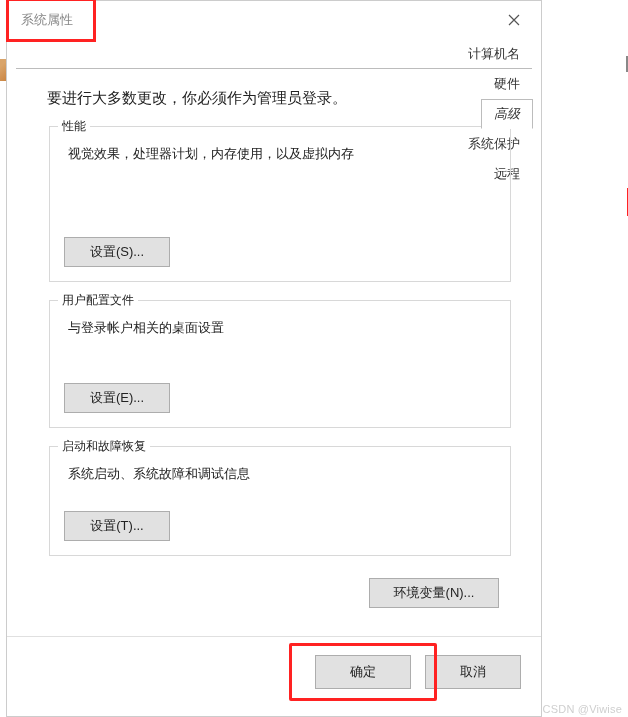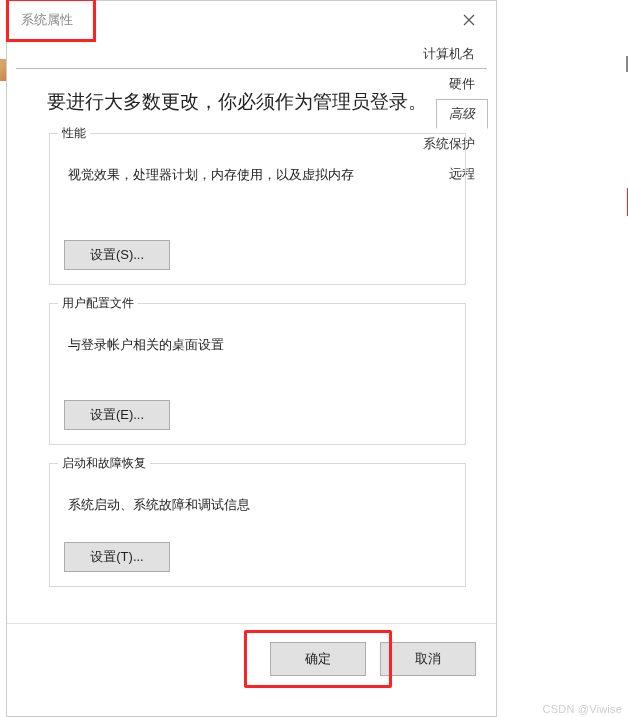--- a/index.html
+++ b/index.html
@@ -11,21 +11,21 @@
     background: #fff;
     width: 628px;
     height: 717px;
     position: relative;
     overflow: hidden;
   }
   .dialog {
     position: absolute;
     left: 6px;
     top: 0;
-    width: 491px;
+    width: 536px;
     height: 717px;
     border: 1px solid #ccc;
     background: #fff;
   }
   .titlebar {
     display: flex;
     align-items: center;
     justify-content: space-between;
     height: 38px;
     padding: 0 6px 0 8px;
@@ -99,49 +99,49 @@
     top: 59px;
     width: 18px;
     height: 22px;
     background: linear-gradient(135deg, #d9a46a 40%, #c87f3a 100%);
     border-radius: 4px 0 0 4px;
   }
   .content {
     padding: 20px 28px 10px 40px;
   }
   .admin-note {
-    font-size: 19px;
+    font-size: 15px;
     color: #222;
     margin-bottom: 18px;
   }
   .groupbox {
     border: 1px solid #d8d8d8;
     margin-bottom: 18px;
-    padding: 24px 14px 14px 14px;
+    padding: 10px 14px 14px 14px;
     position: relative;
   }
   .groupbox-title {
     position: absolute;
     top: -9px;
     left: 8px;
     background: #fff;
     padding: 0 4px;
     font-size: 12px;
     color: #222;
   }
   .groupbox-desc {
     font-size: 13px;
     color: #222;
     margin: 8px 0 28px 4px;
   }
   .groupbox-btnrow {
     display: flex;
     margin-top: 8px;
   }
-  .gb-perf .groupbox-desc { margin-bottom: 56px; }
+  .gb-perf .groupbox-desc { margin-bottom: 74px; }
   .gb-user .groupbox-desc { margin-bottom: 46px; }
   .gb-start .groupbox-desc { }
   .win-button {
     min-width: 106px;
     height: 30px;
     border: 1px solid #adadad;
     background: #e1e1e1;
     font-size: 13px;
     color: #222;
     padding: 0 14px;
@@ -255,20 +255,23 @@
     </fieldset>
 
     <fieldset class="groupbox gb-start">
       <span class="groupbox-title">启动和故障恢复</span>
       <div class="groupbox-desc">系统启动、系统故障和调试信息</div>
       <div class="groupbox-btnrow">
         <button class="win-button">设置(T)...</button>
       </div>
     </fieldset>
 
+    <div class="envrow">
+      <button class="win-button env-button">环境变量(N)...</button>
+    </div>
   </div>
 
   <div class="footer-sep"></div>
   <div class="footer">
     <span class="ok-wrap">
       <div class="ok-highlight"></div>
       <button class="win-button">确定</button>
     </span>
     <button class="win-button">取消</button>
   </div>

